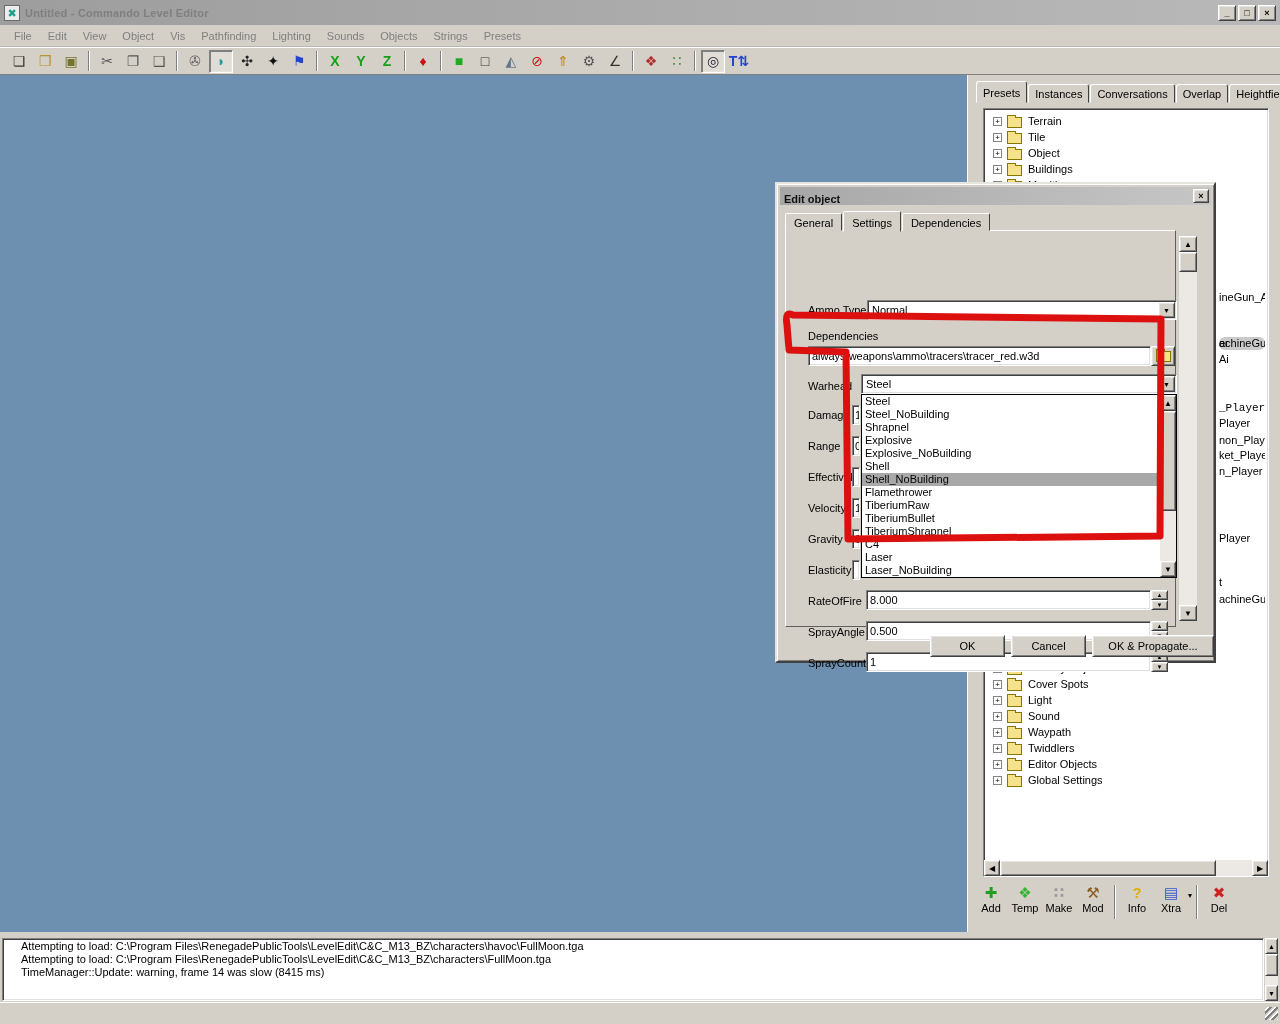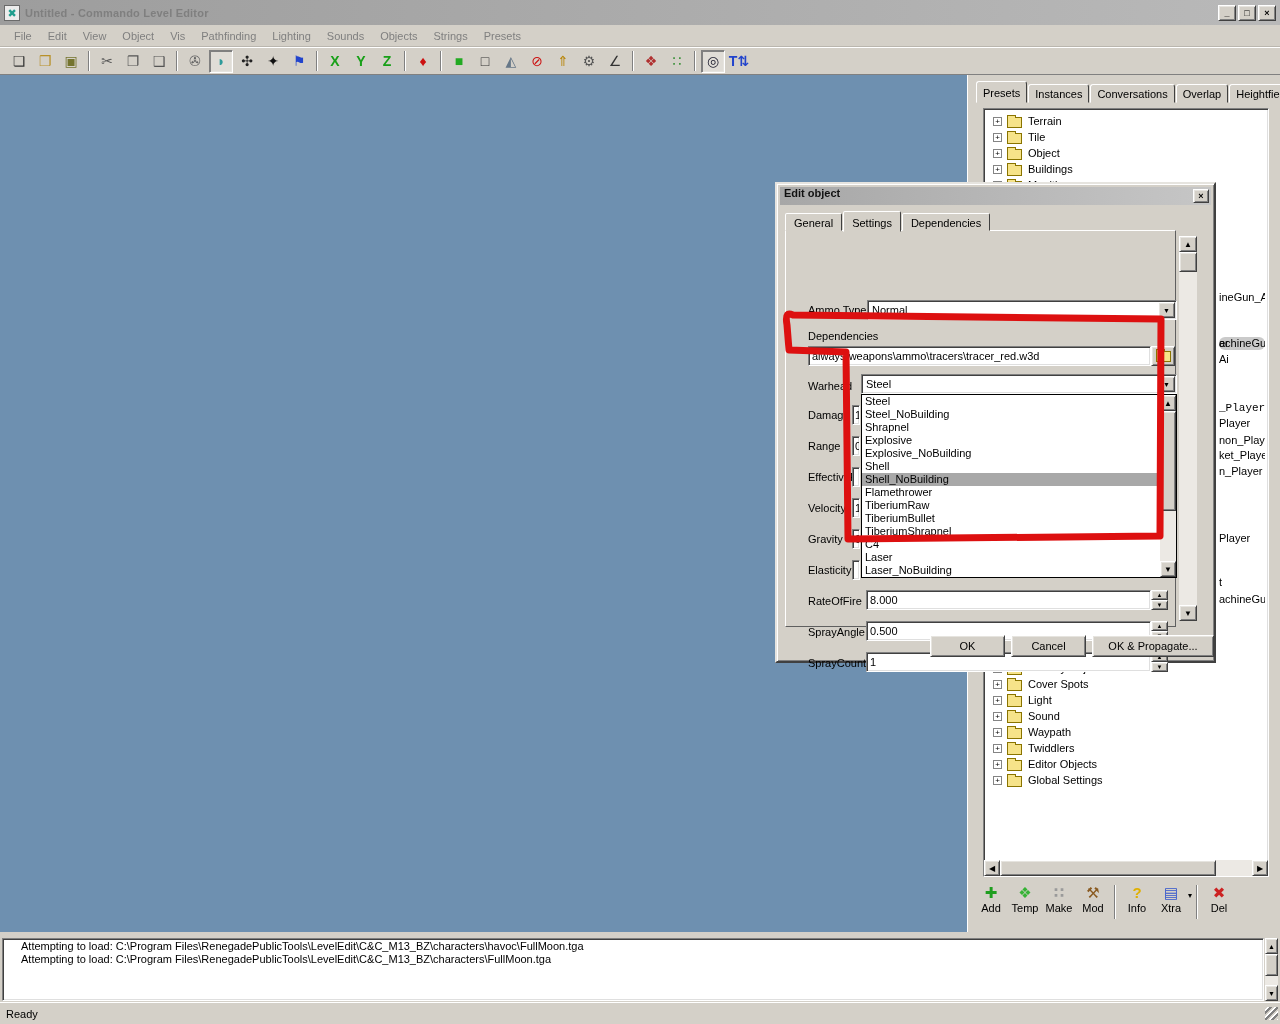--- a/index.html
+++ b/index.html
@@ -73,21 +73,21 @@
   .rp-btn .ic { font-size:15px; line-height:16px; display:block; }
   .rp-btn .lb { font-size:11px; display:block; margin-top:1px; }
   .rp-sep { width:2px; height:34px; margin:2px 4px 0; border-left:1px solid #808080; border-right:1px solid #fff; }
   .rp-drop { font-size:8px; margin-top:8px; }
 
   
   #dialog { left:775px; top:182px; width:441px; height:481px; background:#d4d0c8; z-index:10;
     border:2px solid; border-color:#e6e4df #404040 #404040 #e6e4df;
     box-shadow:inset 1px 1px 0 #fff, inset -1px -1px 0 #808080; position:absolute; }
   #dlg-titlebar { position:absolute; left:3px; top:3px; right:3px; height:18px;
-    background:linear-gradient(to right,#a7a7a7,#c6c6c6); display:flex; align-items:flex-start; padding:0 4px; }
+    background:linear-gradient(to right,#a7a7a7,#c6c6c6); display:flex; align-items:flex-end; padding:0 4px; }
   #dlg-title { font-weight:bold; font-size:11px; color:#111; }
   #dlg-close { position:absolute; right:5px; top:5px; width:16px; height:14px; font-size:9px;
     font-weight:bold; display:flex; align-items:center; justify-content:center; }
   #dlg-tabs { position:absolute; left:8px; top:27px; display:flex; align-items:flex-end; z-index:3; }
   .dlg-tab { padding:3px 8px; height:18px; border:1px solid; border-color:#fff #404040 transparent #fff;
     border-radius:2px 2px 0 0; background:#d4d0c8; margin-right:1px; }
   .dlg-tab.active { height:21px; padding-top:5px; margin-bottom:-1px; }
   #dlg-content { position:absolute; left:8px; top:46px; width:391px; height:397px;
     border:1px solid; border-color:#fff #5f5f5f #5f5f5f #fff; background:#d4d0c8; }
   .fld-label { position:absolute; left:22px; white-space:nowrap; }
@@ -477,25 +477,25 @@
 </div>
 
 <svg id="annotation">
   <path d="M 793 315 L 1161 319 L 1160 536 L 848 539 L 846 352 L 789 350 L 787 325 C 785 313 788 313 793 315 Z" fill="none" stroke="#dd1010" stroke-width="7" stroke-linejoin="round" stroke-linecap="round"></path>
 </svg>
 
 <div id="logpanel" class="abs">
   <div id="log-box" class="sunken">
       <div class="log-line">Attempting to load: C:\Program Files\RenegadePublicTools\LevelEdit\C&amp;C_M13_BZ\characters\havoc\FullMoon.tga</div>
       <div class="log-line">Attempting to load: C:\Program Files\RenegadePublicTools\LevelEdit\C&amp;C_M13_BZ\characters\FullMoon.tga</div>
+      <div class="log-line">TimeManager::Update: warning, frame 14 was slow (8415 ms)</div>
     </div>
   <div id="log-sb" class="v-sb">
     <div class="sb-btn raised" style="height:12px;width:13px;font-size:7px">▲</div>
     <div class="v-thumb raised" style="height:22px"></div>
     <div style="flex:1"></div>
     <div class="sb-btn raised" style="height:12px;width:13px;font-size:7px">▼</div>
   </div>
 </div>
 
 <div id="statusbar" class="abs">
-  <div id="status-ready">Ready</div>
   <div id="grip"></div>
 </div>
 
 </body></html>

